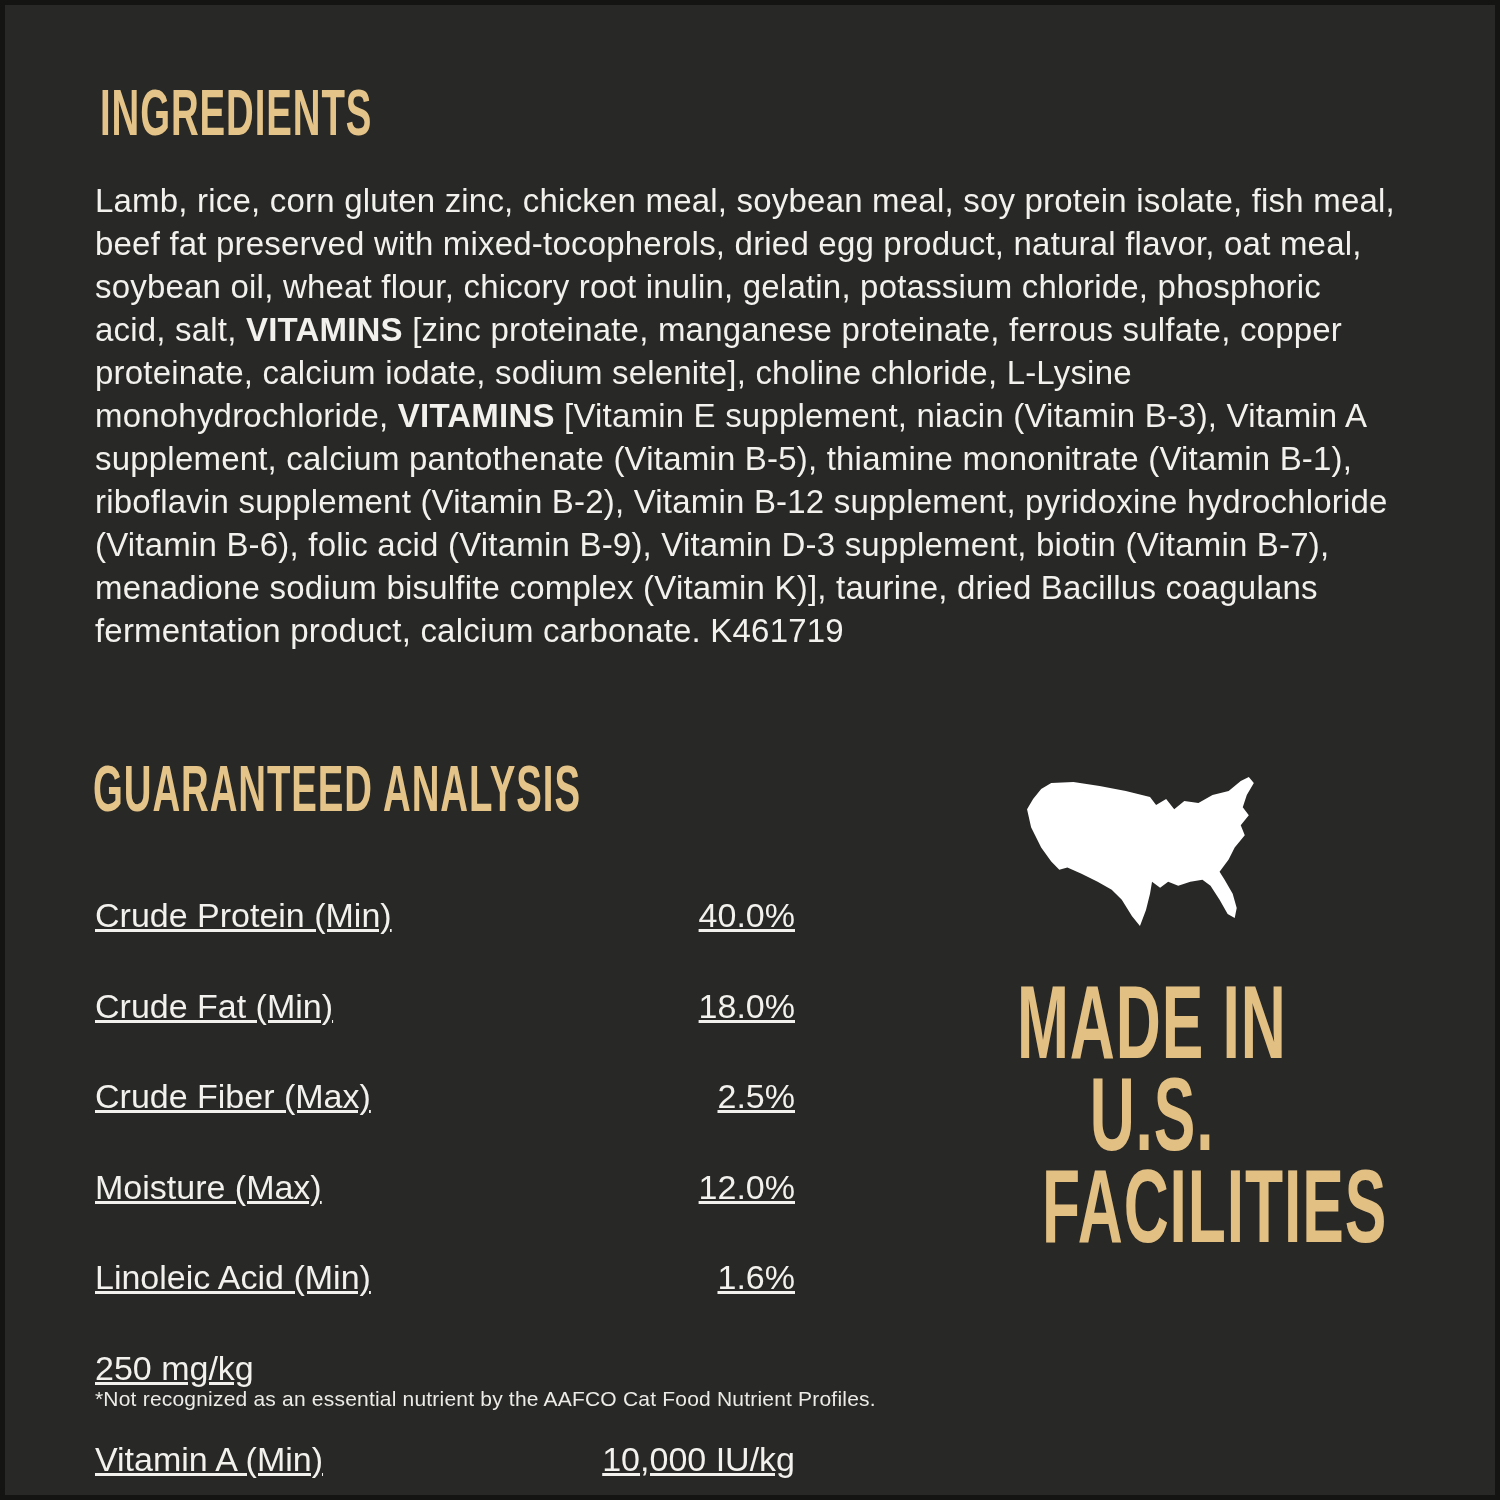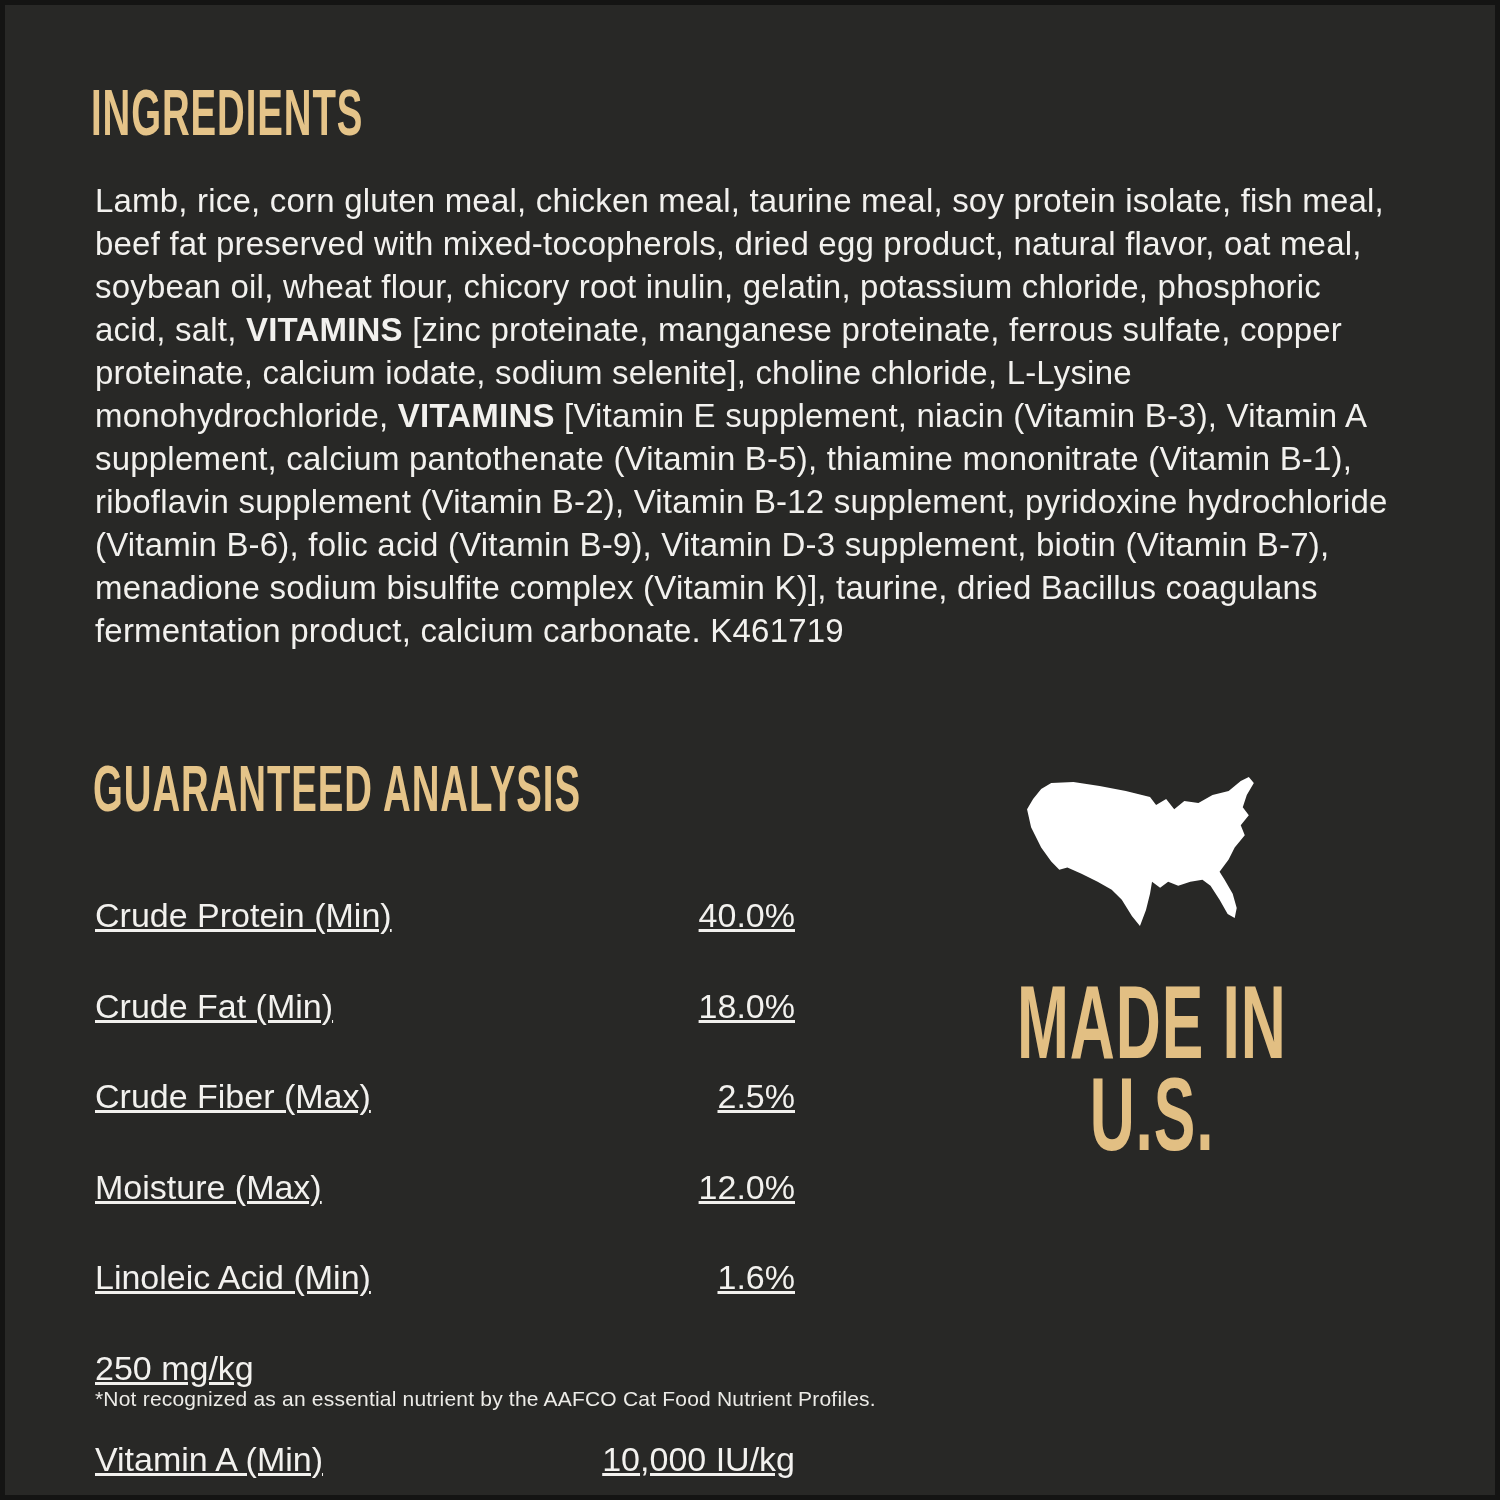--- a/index.html
+++ b/index.html
@@ -29,21 +29,21 @@
     letter-spacing:1.5px;
     white-space:nowrap;
   }
   .cond-c {
     display:inline-block;
     transform:scaleX(0.60);
     transform-origin:50% 50%;
     letter-spacing:1.5px;
     white-space:nowrap;
   }
-  .ingredients-heading { left:86px; top:76px; }
+  .ingredients-heading { left:95px; top:76px; }
   .ga-heading { left:88px; top:752px; }
 
   .ing-para {
     position:absolute;
     left:90px; top:174px;
     font-size:33px;
     line-height:43px;
     color:#f2f1ee;
     letter-spacing:0.2px;
   }
@@ -95,21 +95,21 @@
   }
 </style>
 </head>
 <body>
 
 <div class="sheet">
 
   <h2 class="heading ingredients-heading"><span class="cond">INGREDIENTS</span></h2>
 
   <div class="ing-para">
-      <div class="ing-line"><span>Lamb, rice, corn gluten meal, chicken meal, taurine meal, soy protein isolate, fish meal,</span></div>
+      <div class="ing-line"><span>Lamb, rice, corn gluten zinc, chicken meal, soybean meal, soy protein isolate, fish meal,</span></div>
       <div class="ing-line"><span>beef fat preserved with mixed-tocopherols, dried egg product, natural flavor, oat meal,</span></div>
       <div class="ing-line"><span>soybean oil, wheat flour, chicory root inulin, gelatin, potassium chloride, phosphoric</span></div>
       <div class="ing-line"><span>acid, salt, </span><b>VITAMINS</b><span> [zinc proteinate, manganese proteinate, ferrous sulfate, copper</span></div>
       <div class="ing-line"><span>proteinate, calcium iodate, sodium selenite], choline chloride, L-Lysine</span></div>
       <div class="ing-line"><span>monohydrochloride, </span><b>VITAMINS</b><span> [Vitamin E supplement, niacin (Vitamin B-3), Vitamin A</span></div>
       <div class="ing-line"><span>supplement, calcium pantothenate (Vitamin B-5), thiamine mononitrate (Vitamin B-1),</span></div>
       <div class="ing-line"><span>riboflavin supplement (Vitamin B-2), Vitamin B-12 supplement, pyridoxine hydrochloride</span></div>
       <div class="ing-line"><span>(Vitamin B-6), folic acid (Vitamin B-9), Vitamin D-3 supplement, biotin (Vitamin B-7),</span></div>
       <div class="ing-line"><span>menadione sodium bisulfite complex (Vitamin K)], taurine, dried Bacillus coagulans</span></div>
       <div class="ing-line"><span>fermentation product, calcium carbonate. K461719</span></div>
@@ -178,15 +178,16 @@
         L76 106 L60 98 L46 92
         L38 94 L30 86
         L20 72 L10 52 L6 34
         L12 24 Z"></path>
     </svg>
   </div>
 
   <div class="madein">
     <div><span class="cond-c">MADE IN</span></div>
     <div><span class="cond-c">U.S.</span></div>
+    <div><span class="cond-c">FACILITIES</span></div>
   </div>
 
 </div>
 
 </body></html>

